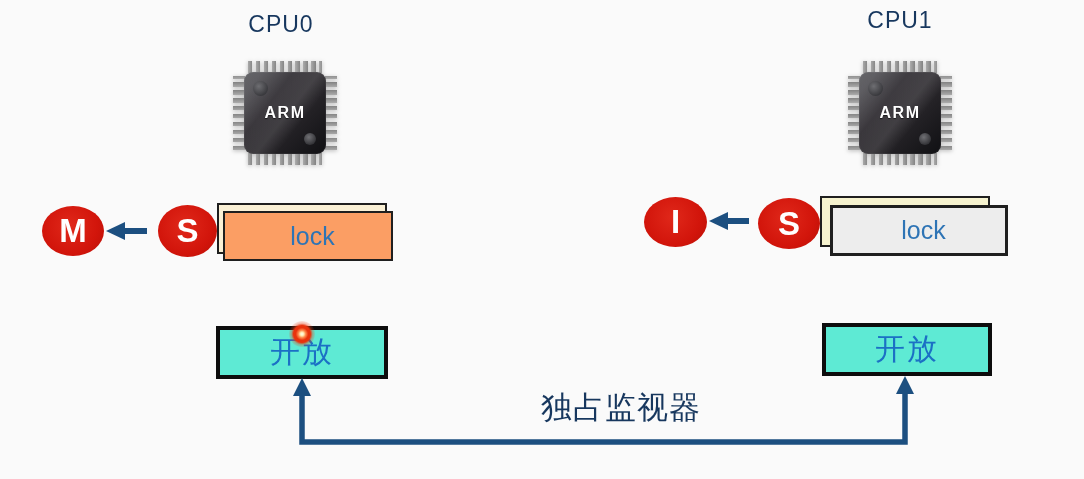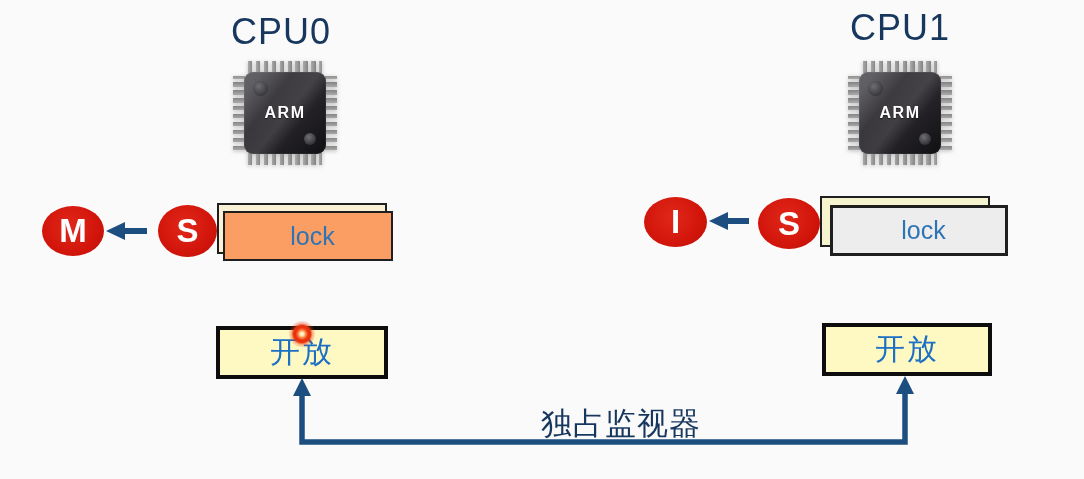--- a/index.html
+++ b/index.html
@@ -9,21 +9,21 @@
     background:#fafafa;
     overflow:hidden;
     font-family:"Liberation Sans", sans-serif;
     margin:0 auto;
   }
 
   
   .cpu-title{
     position:absolute;
     color:#17375e;
-    font-size:36px;
+    font-size:23px;
     letter-spacing:1px;
     text-align:center;
     width:140px;
     font-weight:500;
   }
 
   
   .chip{position:absolute;width:104px;height:104px;filter:drop-shadow(0 1px 2px rgba(0,0,0,0.25));}
   .chip-body{
     position:absolute;inset:11px;
@@ -73,21 +73,21 @@
   .lock-text{color:#2e74b5;font-size:25px;}
   .card-back-left{background:#faf0d5;}
   .card-front-left{background:#fb9e64;}
   .card-back-right{background:#f6f3cf;}
   .card-front-right{background:#ededed;border-width:3px;}
 
   
   .monitor-box{
     position:absolute;box-sizing:border-box;
     border:4px solid #0d0d0d;
-    background:#fef9c3;
+    background:#5eead4;
     display:flex;align-items:center;justify-content:center;
   }
   .monitor-box-text{color:#1b70c5;font-size:30px;letter-spacing:2px;}
 
   
   .monitor-label{
     position:absolute;color:#17375e;font-size:31px;letter-spacing:1px;
     text-align:center;width:300px;
   }
 
@@ -161,21 +161,21 @@
 
   <div class="monitor-box" style="left:216px;top:326px;width:172px;height:53px;">
     <span class="monitor-box-text">开放</span>
   </div>
   <div class="monitor-box" style="left:822px;top:323px;width:170px;height:53px;">
     <span class="monitor-box-text">开放</span>
   </div>
 
   <div class="laser-dot" style="left:289px;top:321px;"></div>
 
-  <div class="monitor-label" style="left:471px;top:387px;margin-top:16px;">独占监视器</div>
+  <div class="monitor-label" style="left:471px;top:387px;">独占监视器</div>
 
   <svg class="overlay" width="1084" height="479" viewBox="0 0 1084 479">
 
     <g>
       <line x1="147" y1="231" x2="124" y2="231" stroke="#1c4f80" stroke-width="6"></line>
       <polygon points="106,231 125,222 125,240" fill="#1c4f80"></polygon>
     </g>
 
     <g>
       <line x1="749" y1="221" x2="727" y2="221" stroke="#1c4f80" stroke-width="6"></line>

